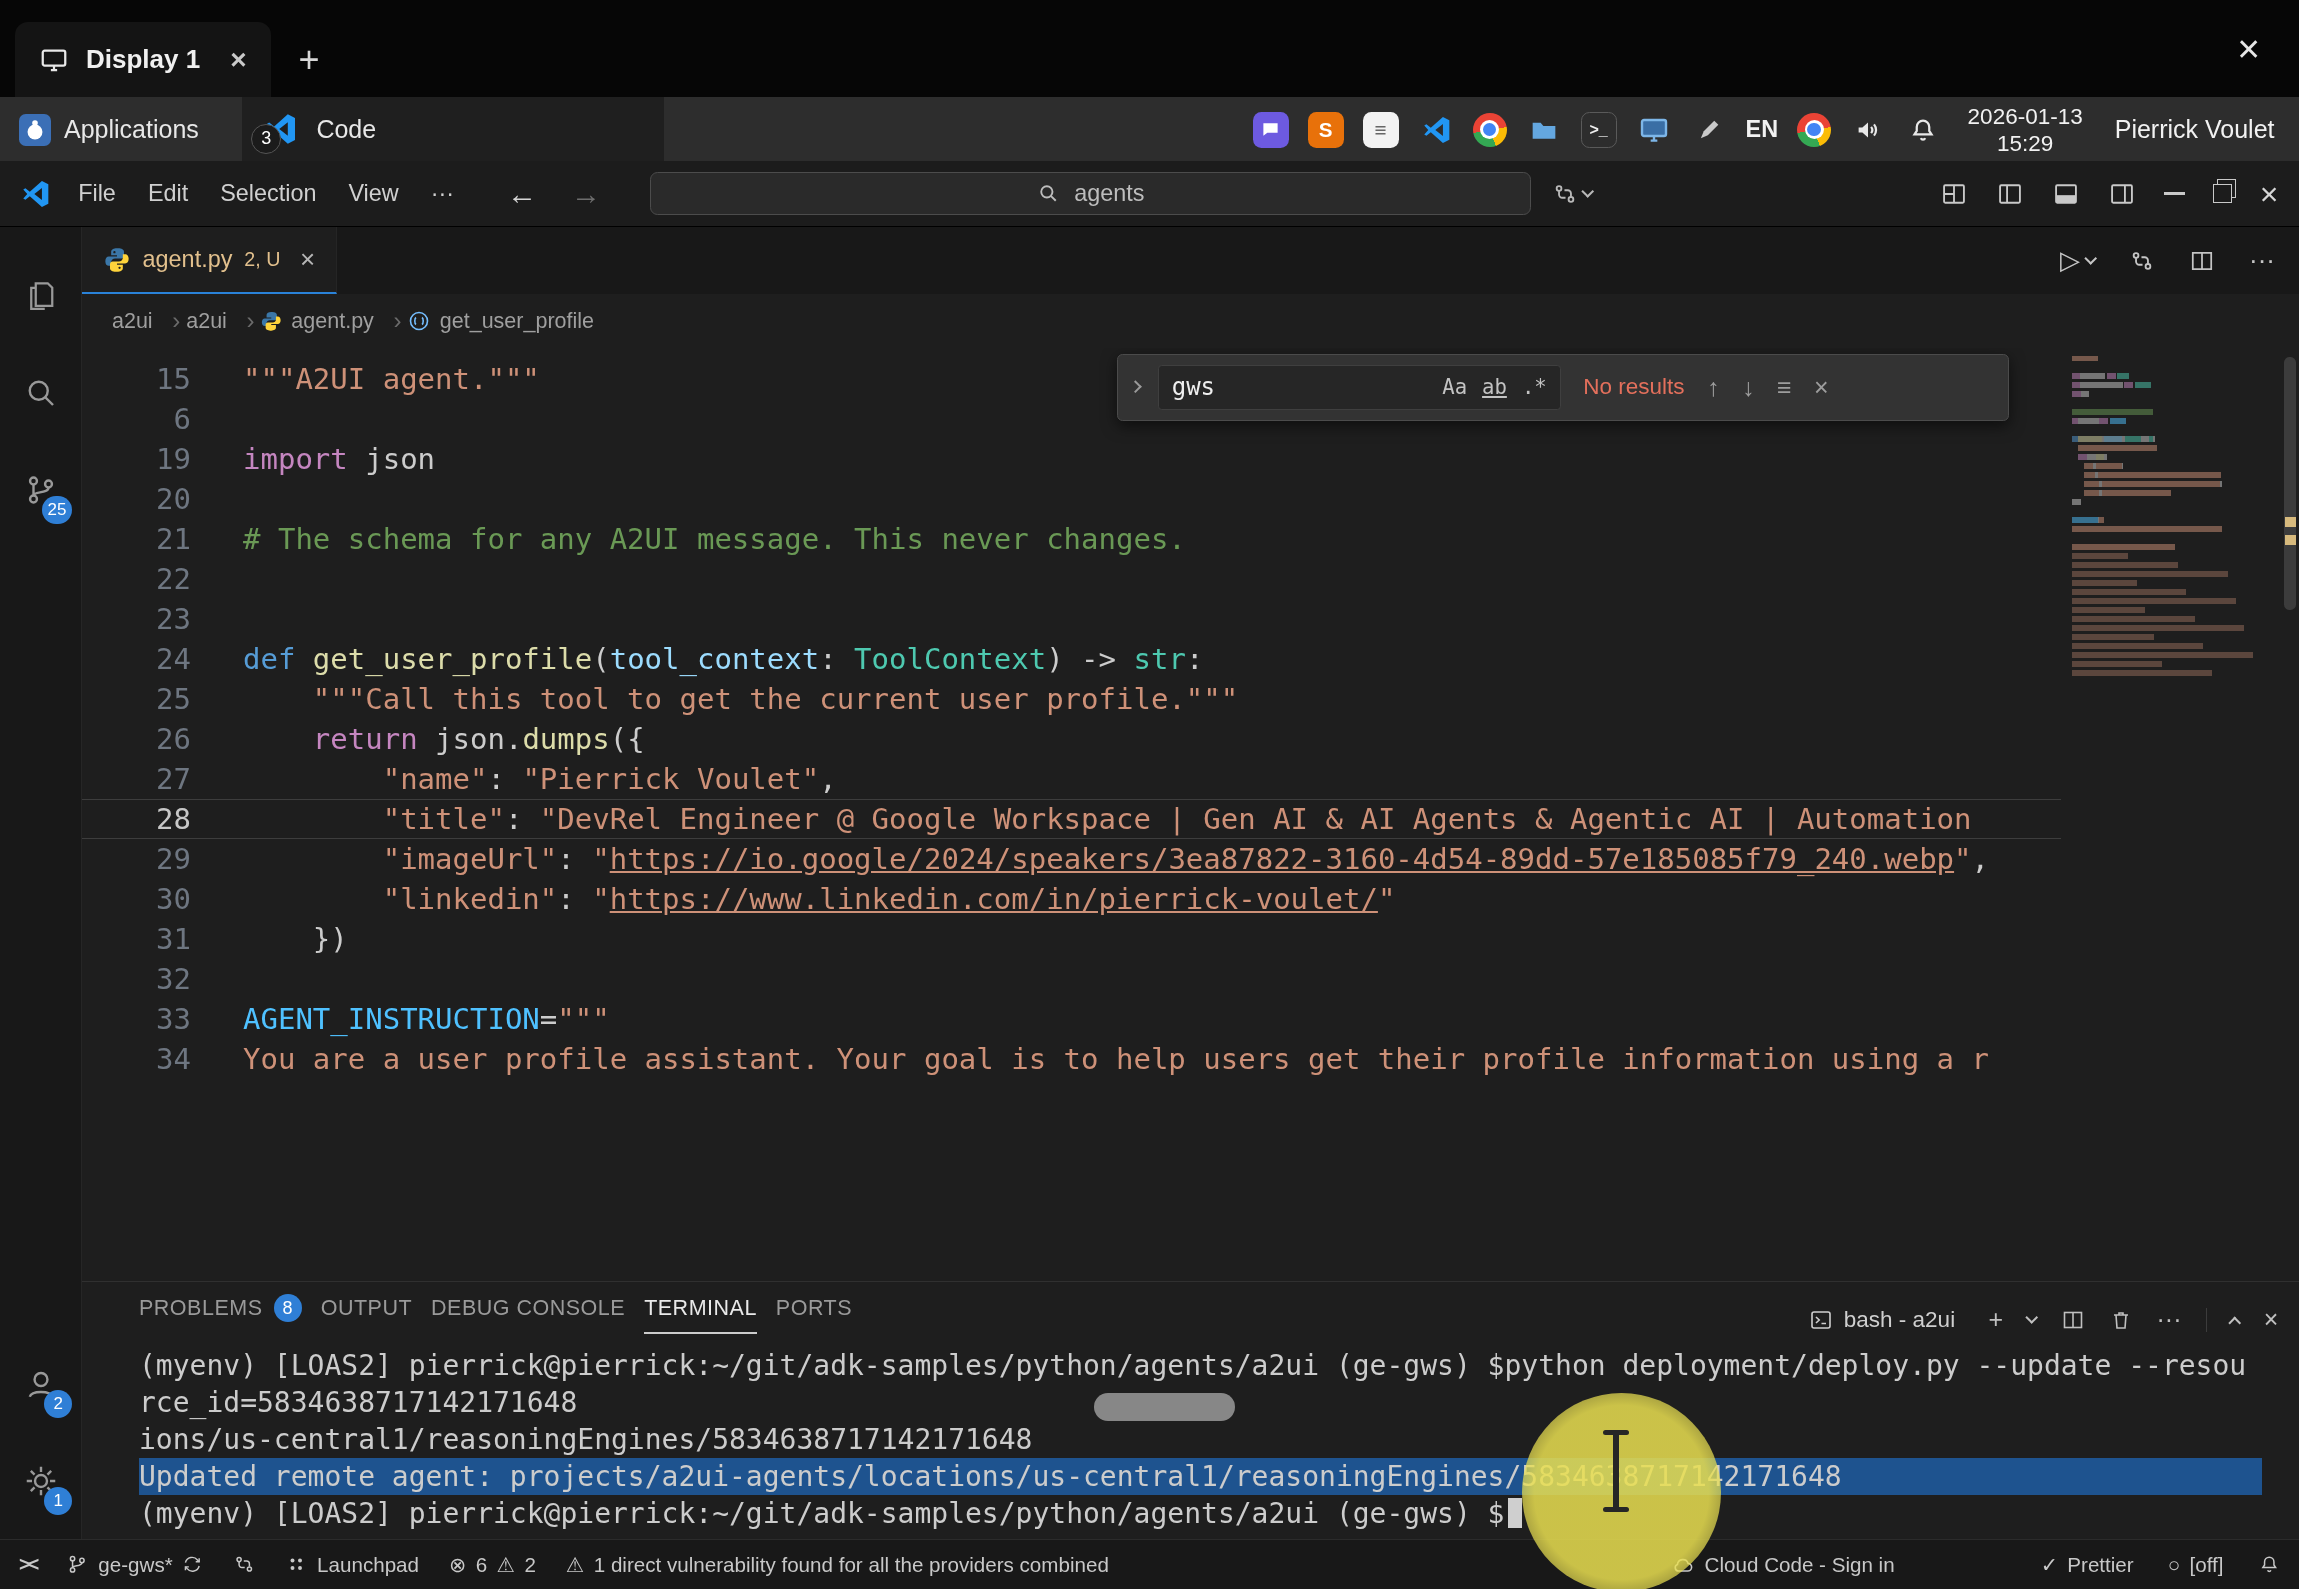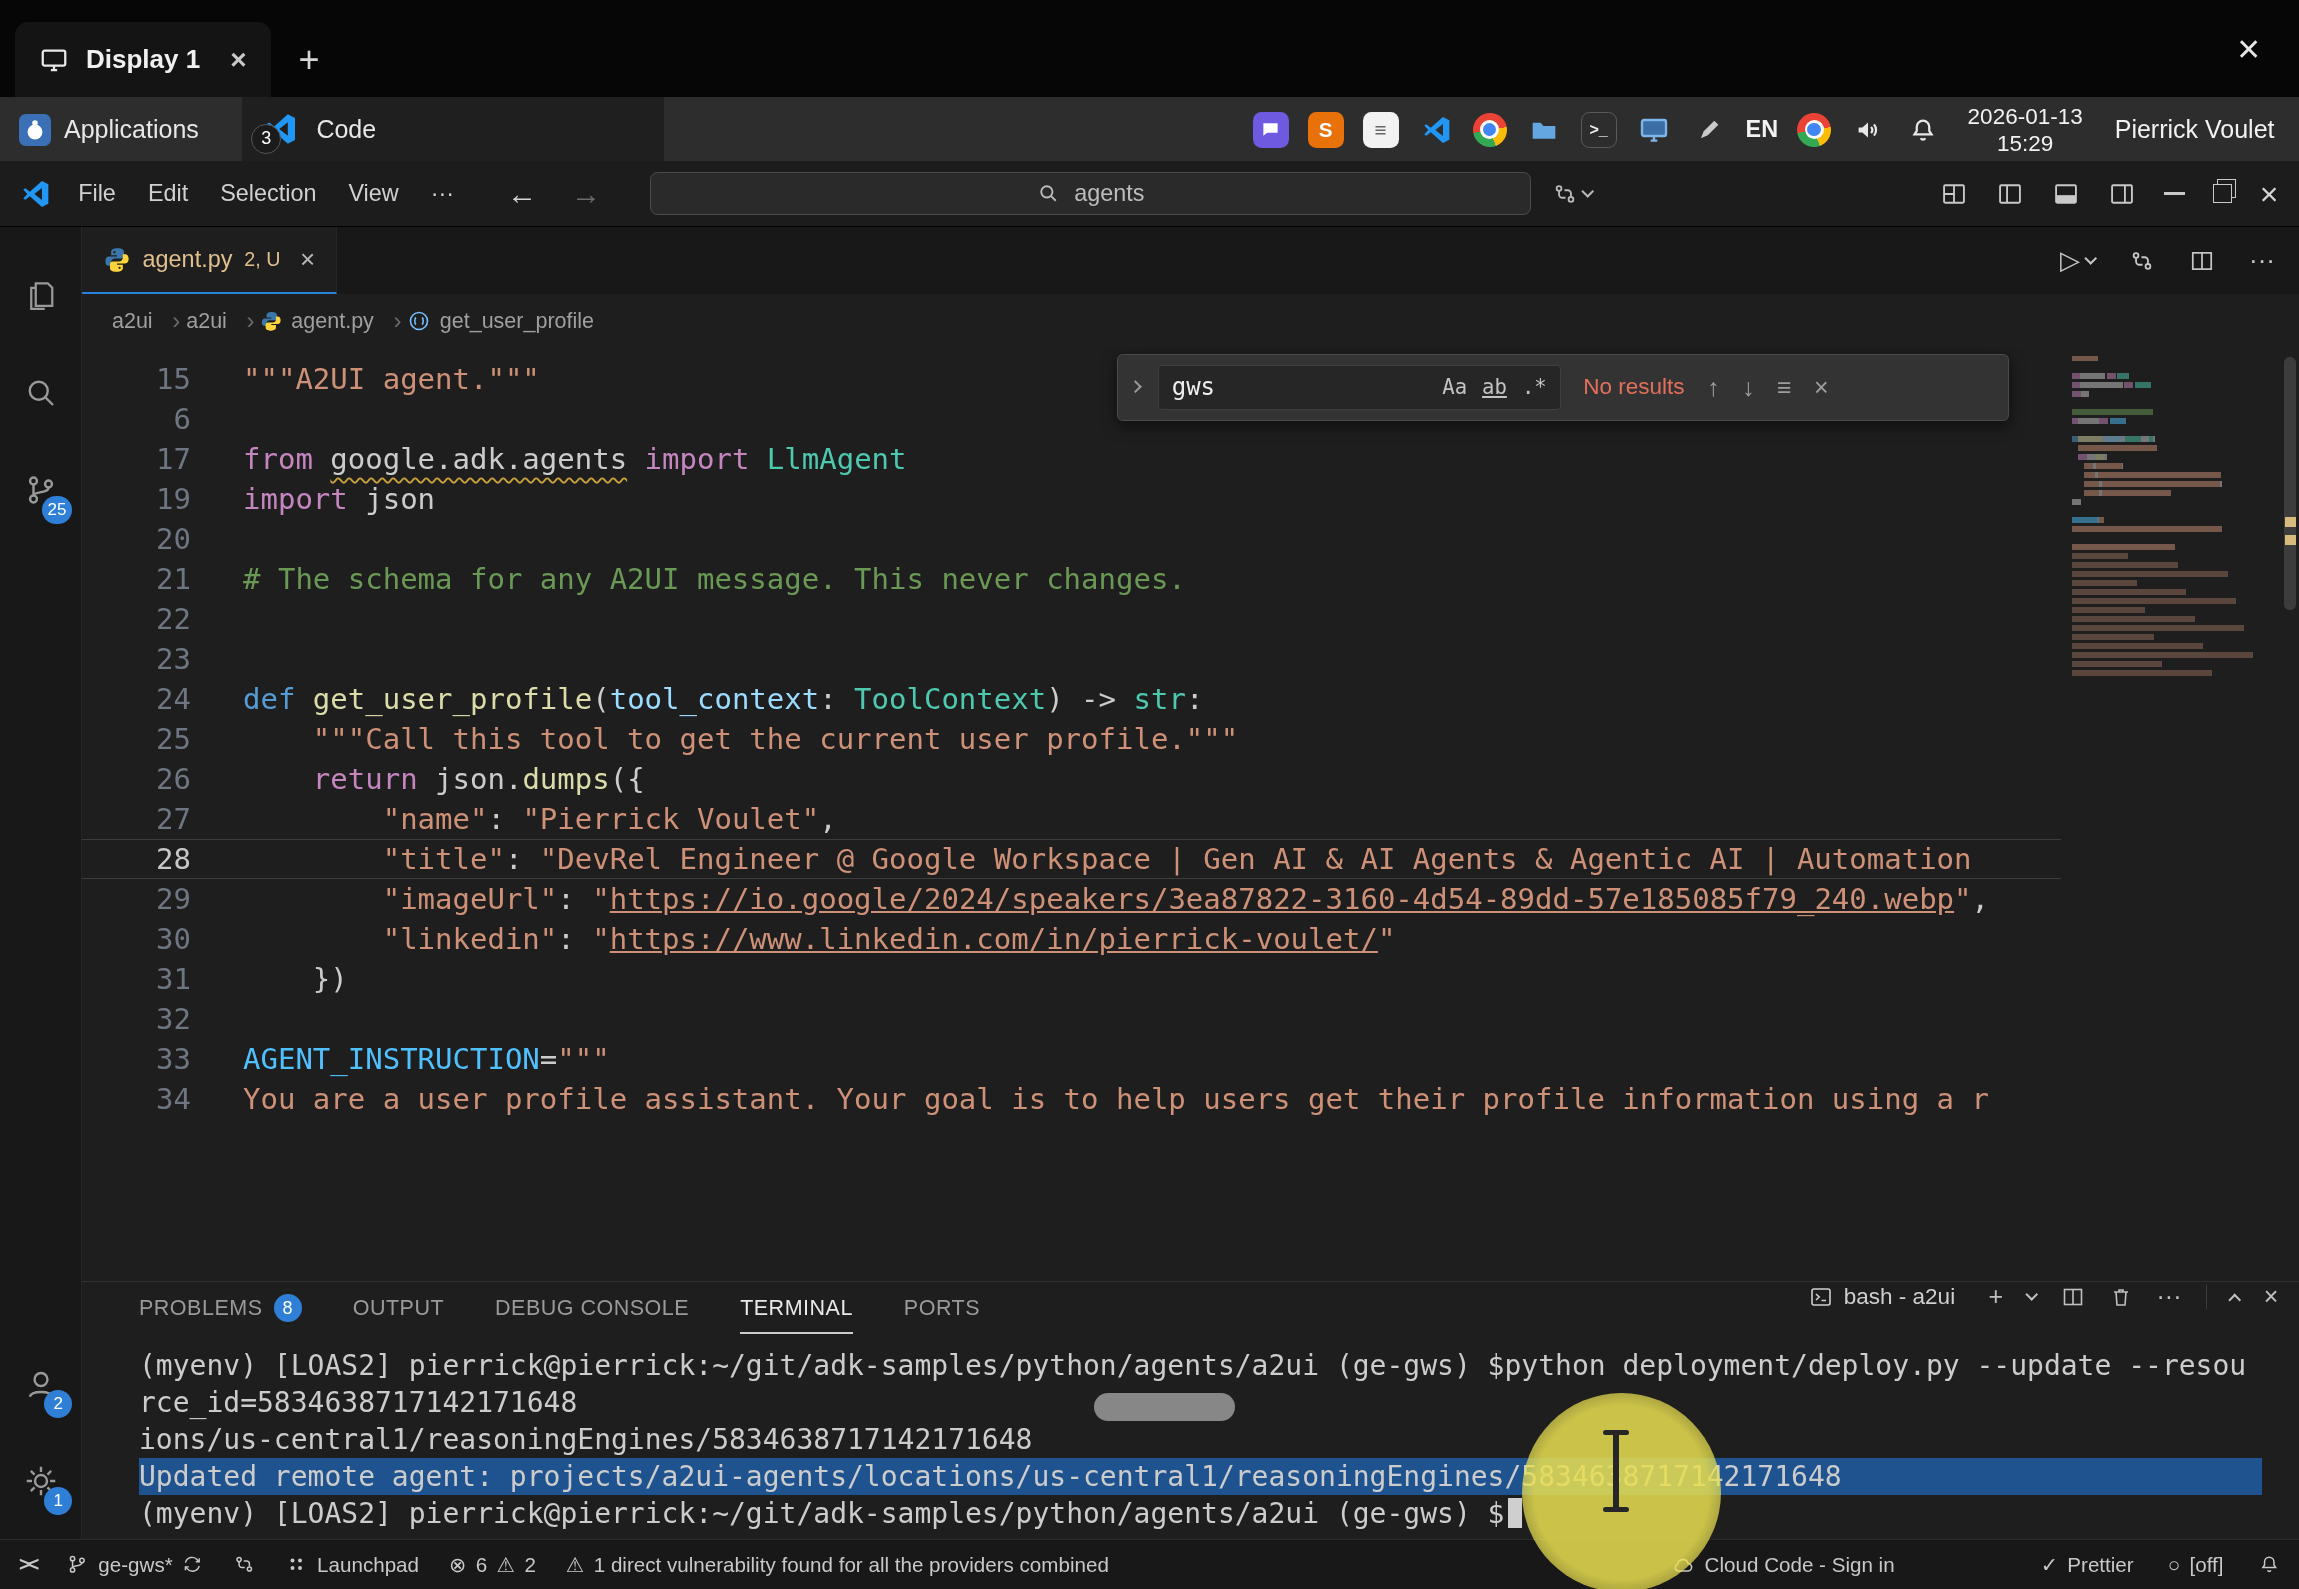--- a/index.html
+++ b/index.html
@@ -105,21 +105,21 @@
   .minimap{position:absolute;top:7.5px;right:20.6px;width:206px}
   .mm-line{height:5.6px;margin-bottom:3.4px;white-space:nowrap;font-size:0}
   .mm-seg{display:inline-block;height:5.6px;background:currentColor;opacity:.5;vertical-align:top}
   .mm-seg.sp{background:transparent}
   .scrollbar{position:absolute;top:0;right:0;width:19px;bottom:0}
   .sb-slider{position:absolute;top:9.4px;right:2.8px;width:12px;height:253px;background:rgba(140,140,140,.28);border-radius:5.6px}
   .ruler-mark{position:absolute;right:2.8px;width:11.2px;height:10.3px;background:#d7ba7d}
 
   
   .panel{height:258px;background:#1e1e1e;border-top:0.9px solid #303030;position:relative}
-  .panel-head{height:52px;display:flex;align-items:flex-start;padding:0 20.6px 0 57px;gap:51px}
+  .panel-head{height:52px;display:flex;align-items:flex-end;padding:0 20.6px 0 57px;gap:19px}
   .ptab{font-size:21.5px;letter-spacing:0.5px;color:#9a9a9a;height:100%;display:flex;align-items:center;gap:11.2px}
   .ptab.active{color:#e9e9e9;box-shadow:inset 0 -1.9px 0 #ccc}
   .pbadge{min-width:28px;height:28px;border-radius:14px;background:#2f7fd6;color:#fff;font-size:18px;display:flex;align-items:center;justify-content:center;padding:0 5.6px}
   .panel-actions{margin-left:auto;display:flex;align-items:center;gap:24px;color:#c0c0c0;font-size:25px}
   .pa-sep{width:0.9px;height:24px;background:#3c3c3c}
   .term-chip{display:flex;align-items:center;gap:11.2px;font-size:22.5px;color:#cfcfcf;margin-right:9.4px}
   .term{padding:13px 0 0 57px;font-family:"DejaVu Sans Mono",monospace;font-size:28px;line-height:37px;color:#ccc;white-space:pre}
   .term-line{height:37px}
   .term-line.selected{background:#1e538f;width:calc(100% - 37px)}
   .term-cursor{display:inline-block;width:14px;height:30px;background:#cfcfcf;vertical-align:-4.7px;margin-left:3.7px}
@@ -380,21 +380,20 @@
               <path d="M9 8.5c-1.6 1-1.6 6 0 7M15 8.5c1.6 1 1.6 6 0 7"></path>
             </svg>
           <span>get_user_profile</span>
         </span>
       </div>
 
       <div class="editor">
         <div class="code-scroll">
             <div class="code-line"><span class="gutter">15</span><span class="code-text"><span class="tk-str">"""A2UI agent."""</span></span></div>
             <div class="code-line"><span class="gutter">6</span><span class="code-text"></span></div>
-            <div class="code-line"><span class="gutter">17</span><span class="code-text"><span class="tk-kw">from </span><span class="tk-warn">google.adk.agents</span><span class="tk-plain"> </span><span class="tk-kw">import</span><span class="tk-plain"> </span><span class="tk-type">LlmAgent</span></span></div>
             <div class="code-line"><span class="gutter">19</span><span class="code-text"><span class="tk-kw">import</span><span class="tk-plain"> json</span></span></div>
             <div class="code-line"><span class="gutter">20</span><span class="code-text"></span></div>
             <div class="code-line"><span class="gutter">21</span><span class="code-text"><span class="tk-com"># The schema for any A2UI message. This never changes.</span></span></div>
             <div class="code-line"><span class="gutter">22</span></div>
             <div class="code-line"><span class="gutter">23</span><span class="code-text"></span></div>
             <div class="code-line"><span class="gutter">24</span><span class="code-text"><span class="tk-def">def </span><span class="tk-fn">get_user_profile</span><span class="tk-plain">(</span><span class="tk-param">tool_context</span><span class="tk-plain">: </span><span class="tk-type">ToolContext</span><span class="tk-plain">) -&gt; </span><span class="tk-type">str</span><span class="tk-plain">:</span></span></div>
             <div class="code-line"><span class="gutter">25</span><span class="code-text"><span class="tk-plain">    </span><span class="tk-str">"""Call this tool to get the current user profile."""</span></span></div>
             <div class="code-line"><span class="gutter">26</span><span class="code-text"><span class="tk-plain">    </span><span class="tk-kw">return</span><span class="tk-plain"> json.</span><span class="tk-fn">dumps</span><span class="tk-plain">({</span></span></div>
             <div class="code-line"><span class="gutter">27</span><span class="code-text"><span class="tk-plain">        </span><span class="tk-str">"name"</span><span class="tk-plain">: </span><span class="tk-str">"Pierrick Voulet"</span><span class="tk-plain">,</span></span></div>
             <div class="code-line active"><span class="gutter">28</span><span class="code-text"><span class="tk-plain">        </span><span class="tk-str">"title"</span><span class="tk-plain">: </span><span class="tk-str">"DevRel Engineer @ Google Workspace | Gen AI &amp; AI Agents &amp; Agentic AI | Automation</span></span></div>

